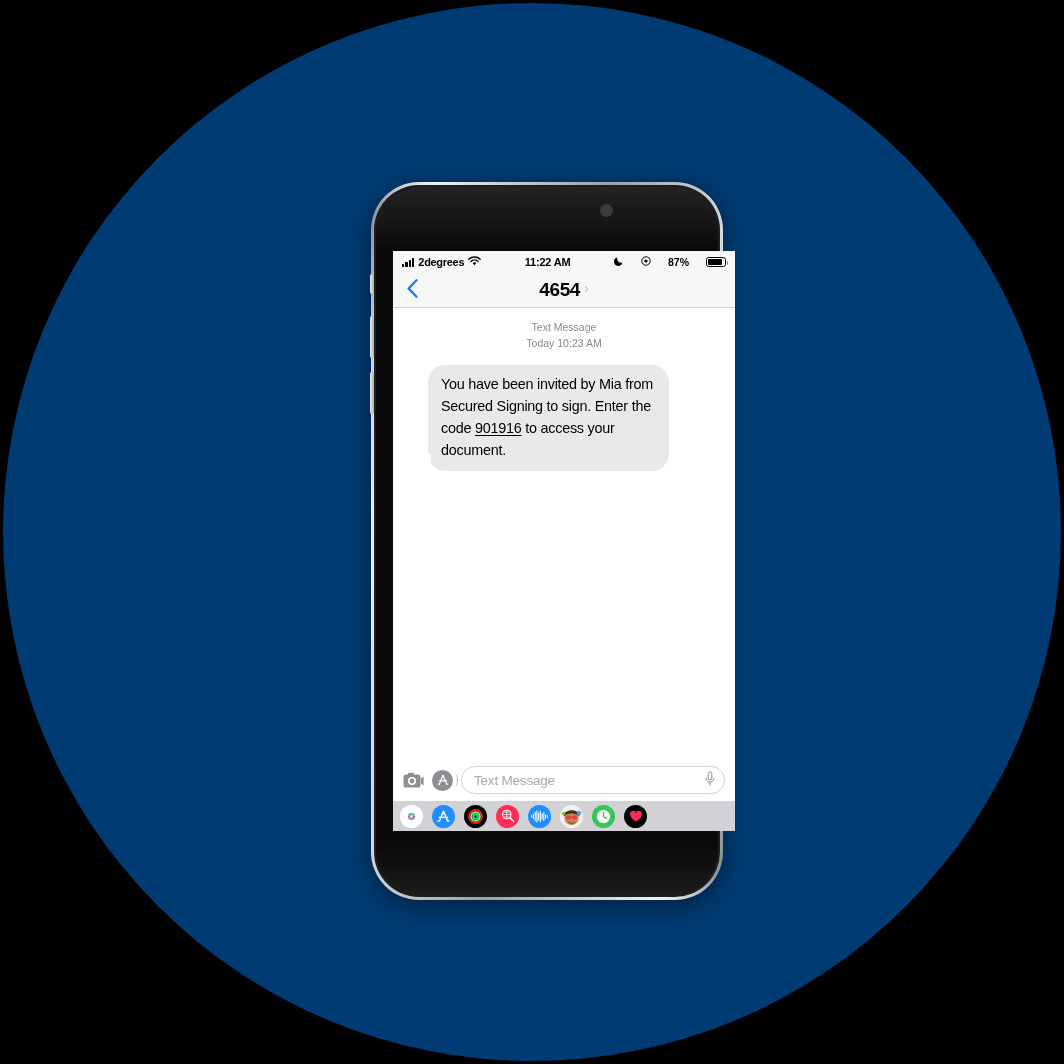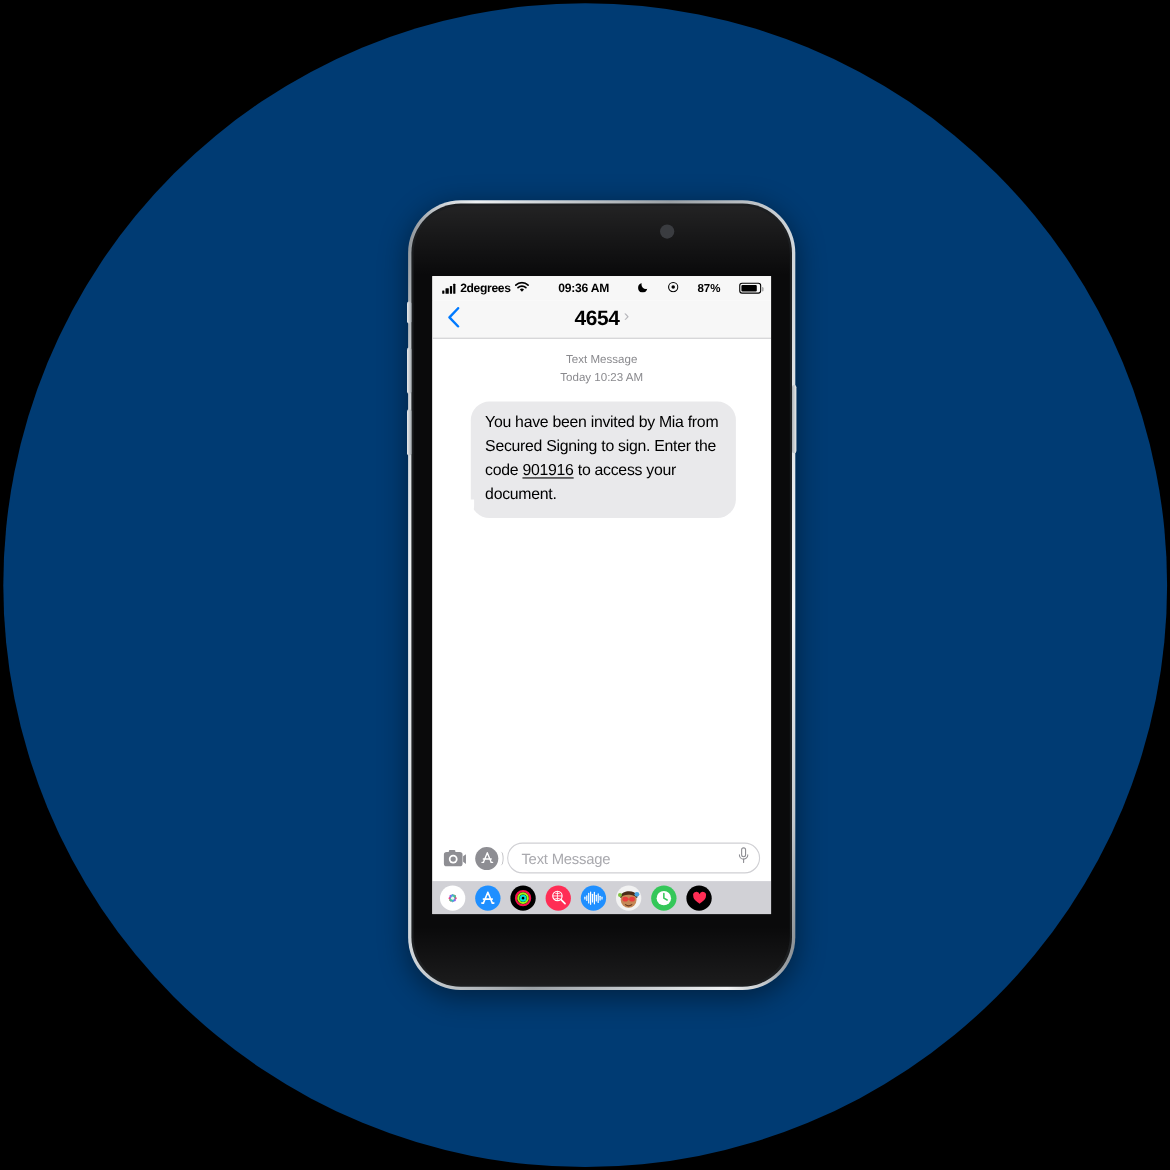--- a/index.html
+++ b/index.html
@@ -103,21 +103,21 @@
   .btn-volup { left: -1px; top: 134px; width: 4px; height: 42px; }
   .btn-voldn { left: -1px; top: 190px; width: 4px; height: 42px; }
   .btn-power { right: -1px; top: 168px; width: 4px; height: 62px;
                background: linear-gradient(270deg, #e8ebed, #aab0b5); }
 
   
   #screen {
     position: absolute;
     left: 22px;
     top: 69px;
-    width: 308px;
+    width: 342px;
     height: 580px;
     background: #ffffff;
     overflow: hidden;
     display: flex;
     flex-direction: column;
   }
 
   
   .statusbar {
     height: 22px;
@@ -361,21 +361,21 @@
           </span>
           <span class="carrier">2degrees</span>
           <span>
             <svg width="13" height="10" viewBox="0 0 13 10">
               <path d="M6.5 9.2 4.6 7.1a2.8 2.8 0 0 1 3.8 0z" fill="#000"></path>
               <path d="M2.9 5.5a5.2 5.2 0 0 1 7.2 0" stroke="#000" stroke-width="1.5" fill="none" stroke-linecap="round"></path>
               <path d="M0.9 3.2a8.2 8.2 0 0 1 11.2 0" stroke="#000" stroke-width="1.5" fill="none" stroke-linecap="round"></path>
             </svg>
           </span>
         </div>
-        <div class="sb-center">09:36 AM</div>
+        <div class="sb-center">11:22 AM</div>
         <div class="sb-right">
           <span>
             <svg width="10" height="10" viewBox="0 0 10 10">
               <path d="M8.4 6.6A4 4 0 0 1 3.4 1.6 4.2 4.2 0 1 0 8.4 6.6z" fill="#000"></path>
             </svg>
           </span>
           <span>
             <svg width="10" height="10" viewBox="0 0 10 10">
               <circle cx="5" cy="5" r="4.2" fill="none" stroke="#000" stroke-width="1"></circle>
               <circle cx="5" cy="5" r="1.6" fill="#000"></circle>

